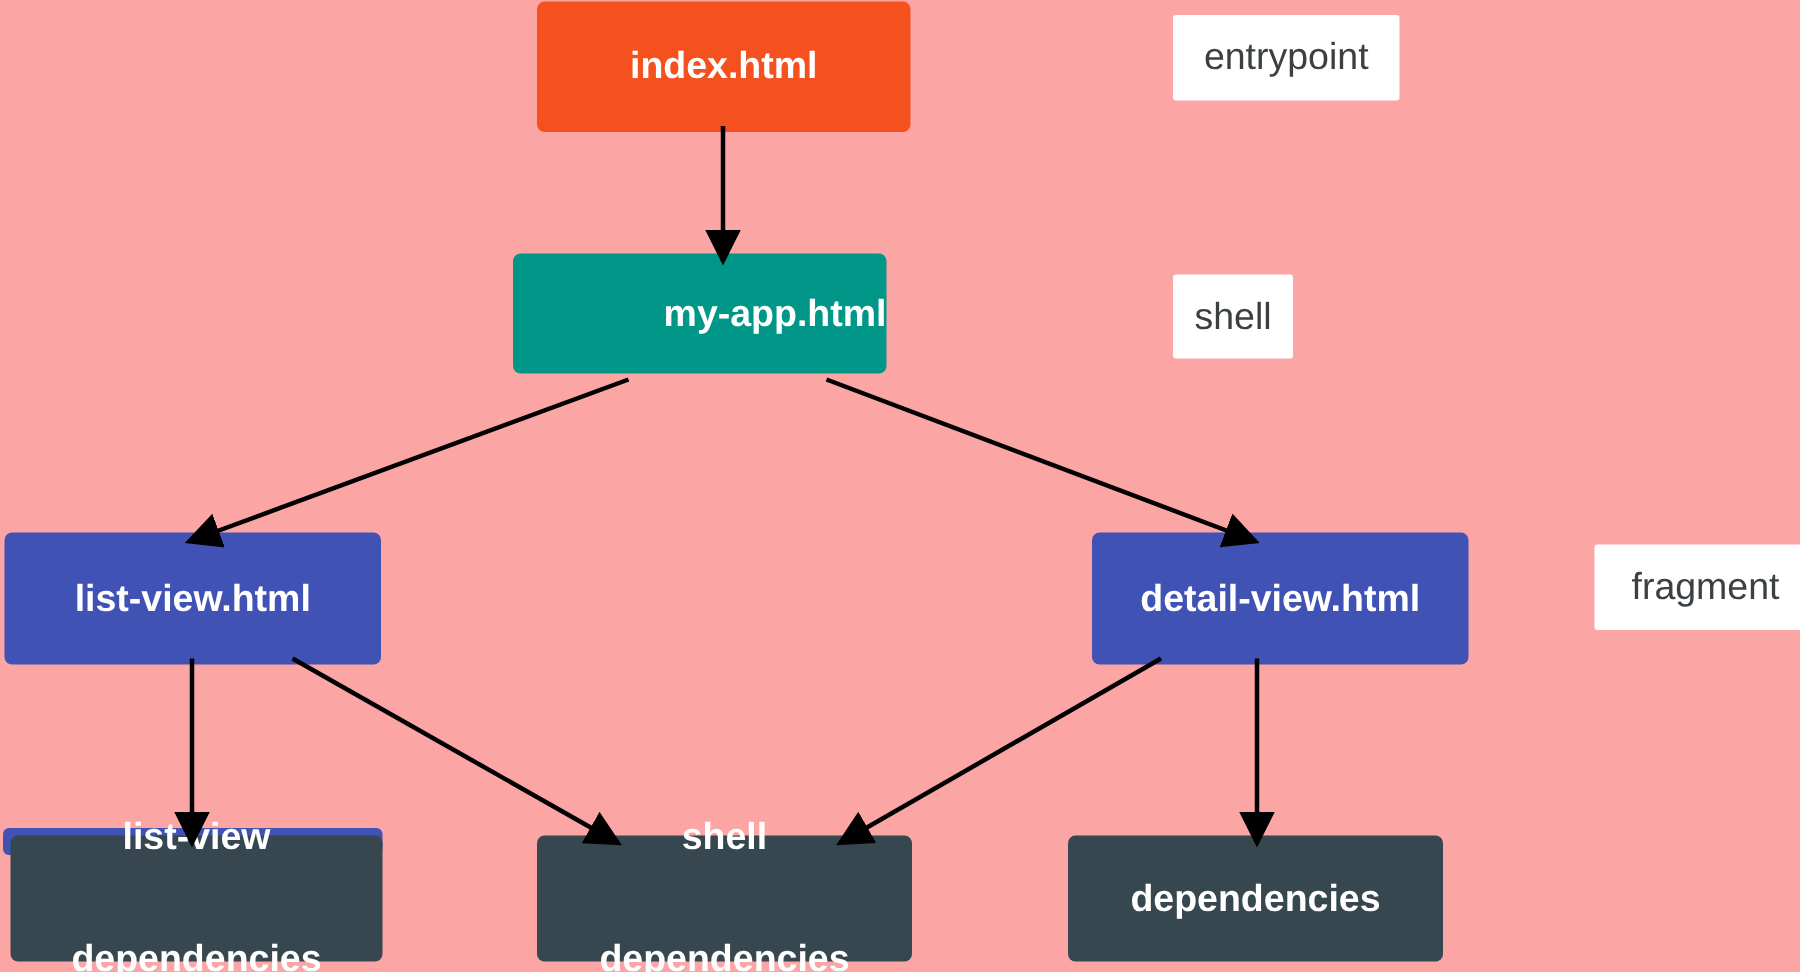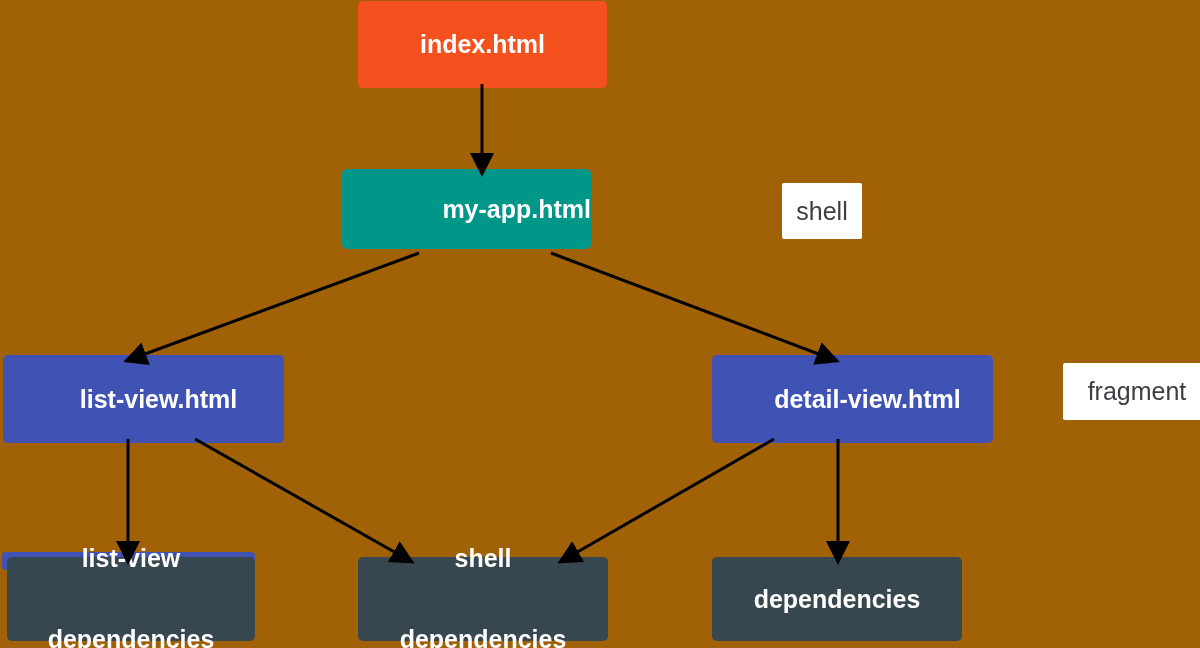--- a/index.html
+++ b/index.html
@@ -4,40 +4,40 @@
 <style>
   html, body {
     margin: 0;
     padding: 0;
     background: #000000;
   }
   .canvas {
     position: relative;
     width: 1200px;
     height: 648px;
-    background: #a16207;
+    background: #fca5a5;
     overflow: hidden;
     font-family: "Liberation Sans", "DejaVu Sans", sans-serif;
   }
   .node {
     position: absolute;
     border-radius: 5px;
     display: flex;
     align-items: center;
     justify-content: center;
     flex-direction: column;
     color: #ffffff;
     font-weight: 700;
     font-size: 25px;
     text-align: center;
     z-index: 2;
   }
   .node--orange { background: #f4511e; }
   .node--teal   { background: #009688; }
-  .node--indigo { background: #4053b5; padding-left: 30px; }
+  .node--indigo { background: #4053b5; }
   .node--slate  { background: #37474f; gap: 46px; }
   .node .dep-line { line-height: 35px; display: block; }
   .accent-layer {
     position: absolute;
     background: #4053b5;
     border-radius: 4px;
     z-index: 1;
   }
   .annotation {
     position: absolute;
@@ -71,38 +71,41 @@
   </div>
 
   <div class="node node--teal" style="left:342px; top:169px; width:249px; height:80px;align-items:flex-end;">
     <span>my-app.html</span>
   </div>
 
   <div class="node node--indigo" style="left:3px; top:355px; width:251px; height:88px;">
     <span>list-view.html</span>
   </div>
 
-  <div class="node node--indigo" style="left:712px; top:355px; width:251px; height:88px;">
+  <div class="node node--indigo" style="left:728px; top:355px; width:251px; height:88px;">
     <span>detail-view.html</span>
   </div>
 
   <div class="node node--slate" style="left:7px; top:557px; width:248px; height:84px;">
     <span class="dep-line">list-view</span>
     <span class="dep-line">dependencies</span>
   </div>
 
   <div class="node node--slate" style="left:358px; top:557px; width:250px; height:84px;">
     <span class="dep-line">shell</span>
     <span class="dep-line">dependencies</span>
   </div>
 
   <div class="node node--slate" style="left:712px; top:557px; width:250px; height:84px;">
     <span class="dep-line">dependencies</span>
   </div>
 
+  <div class="annotation" style="left:782px; top:10px; width:151px; height:57px;">
+    <span>entrypoint</span>
+  </div>
 
   <div class="annotation" style="left:782px; top:183px; width:80px; height:56px;">
     <span>shell</span>
   </div>
 
   <div class="annotation" style="left:1063px; top:363px; width:148px; height:57px;">
     <span>fragment</span>
   </div>
 
   <svg class="edge-layer" width="1200" height="648" viewBox="0 0 1200 648">

